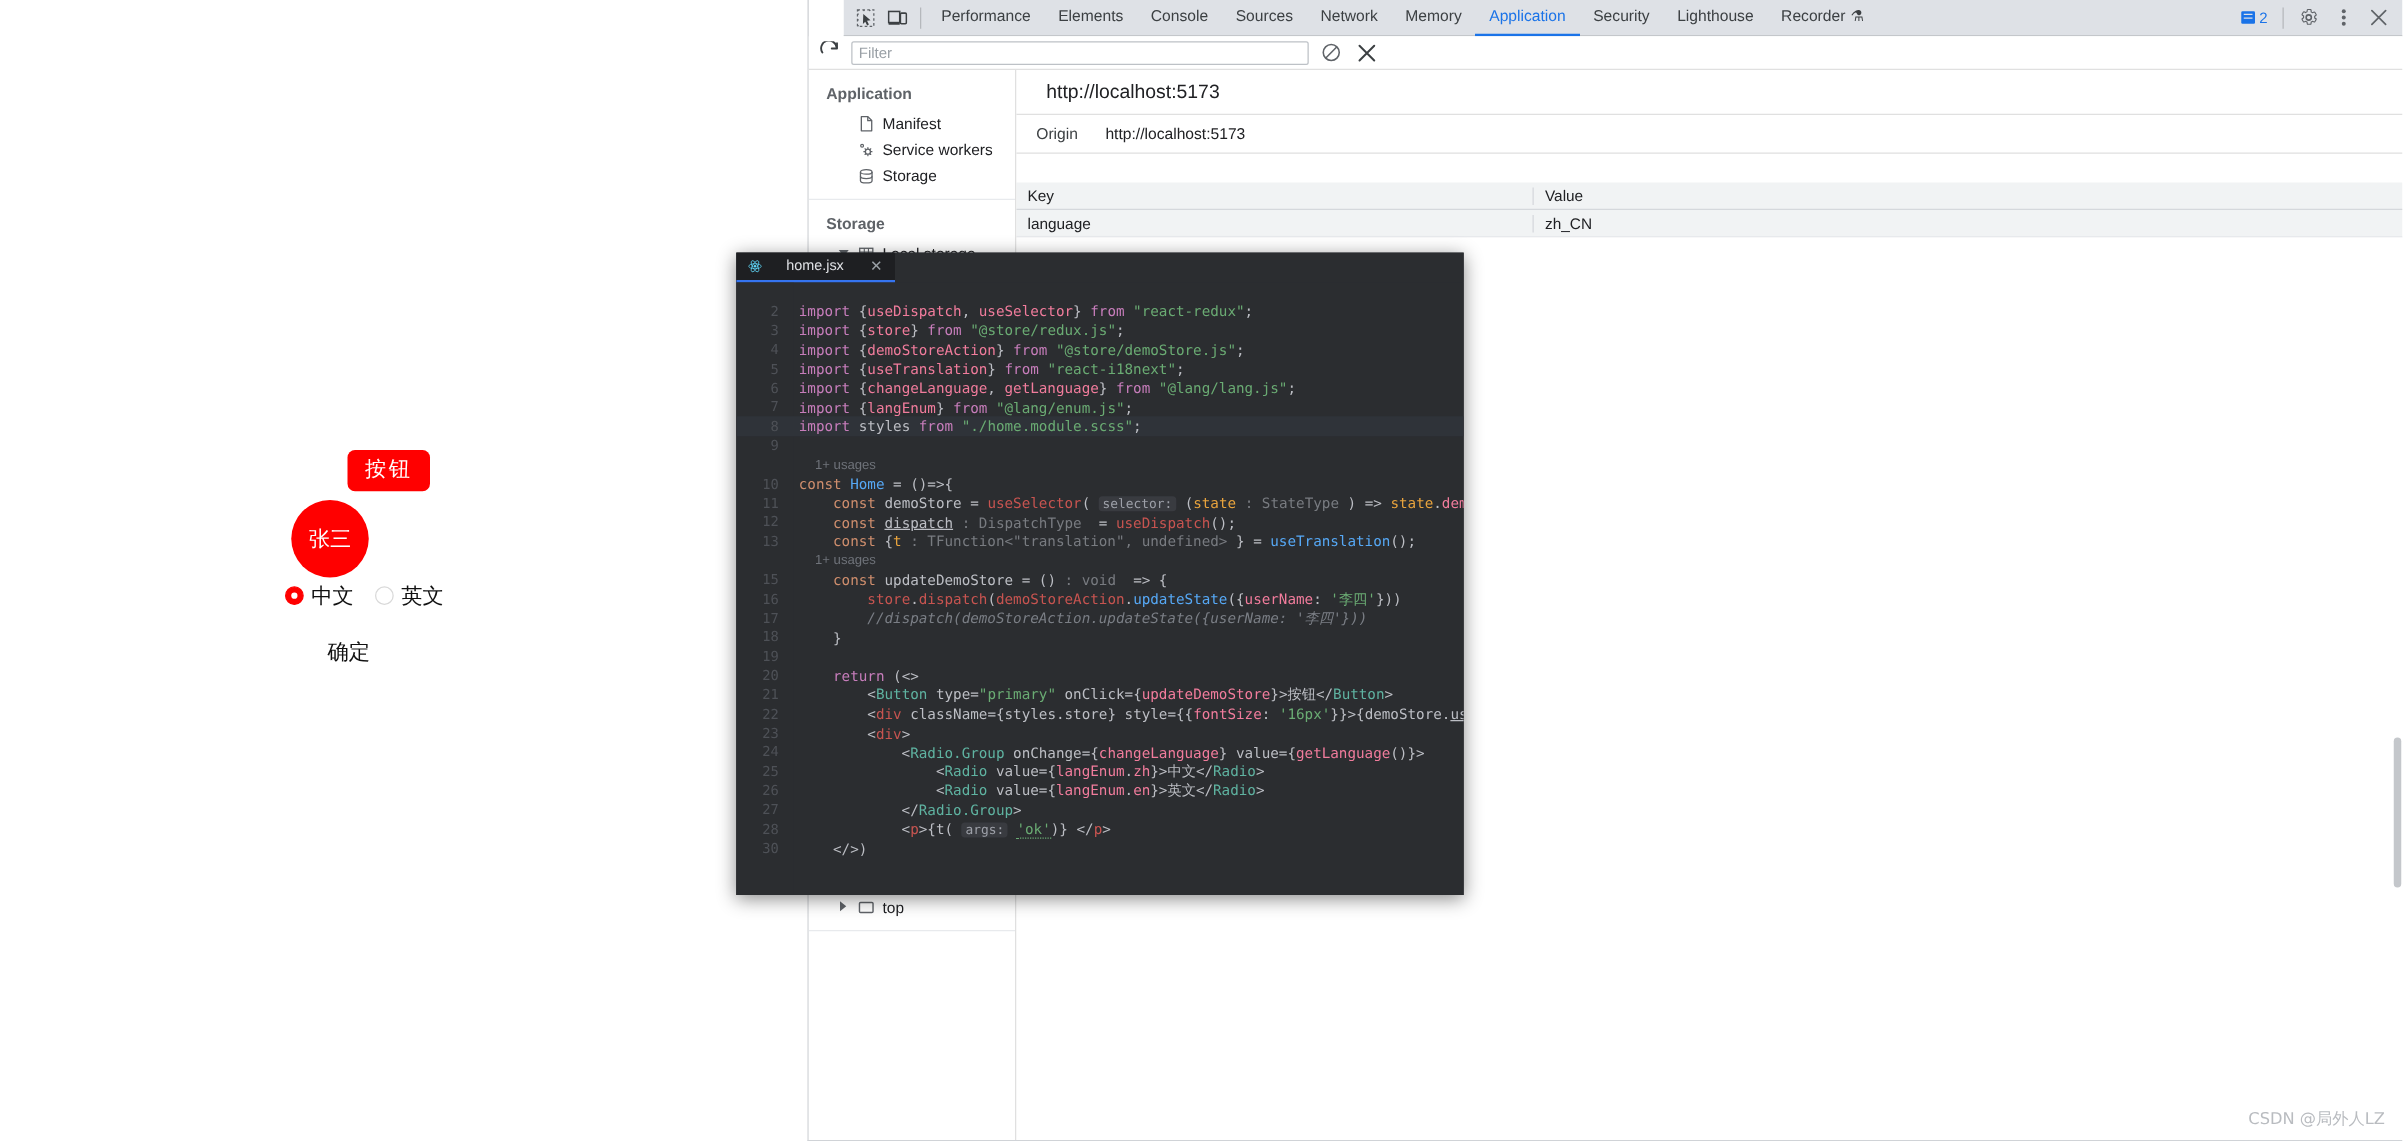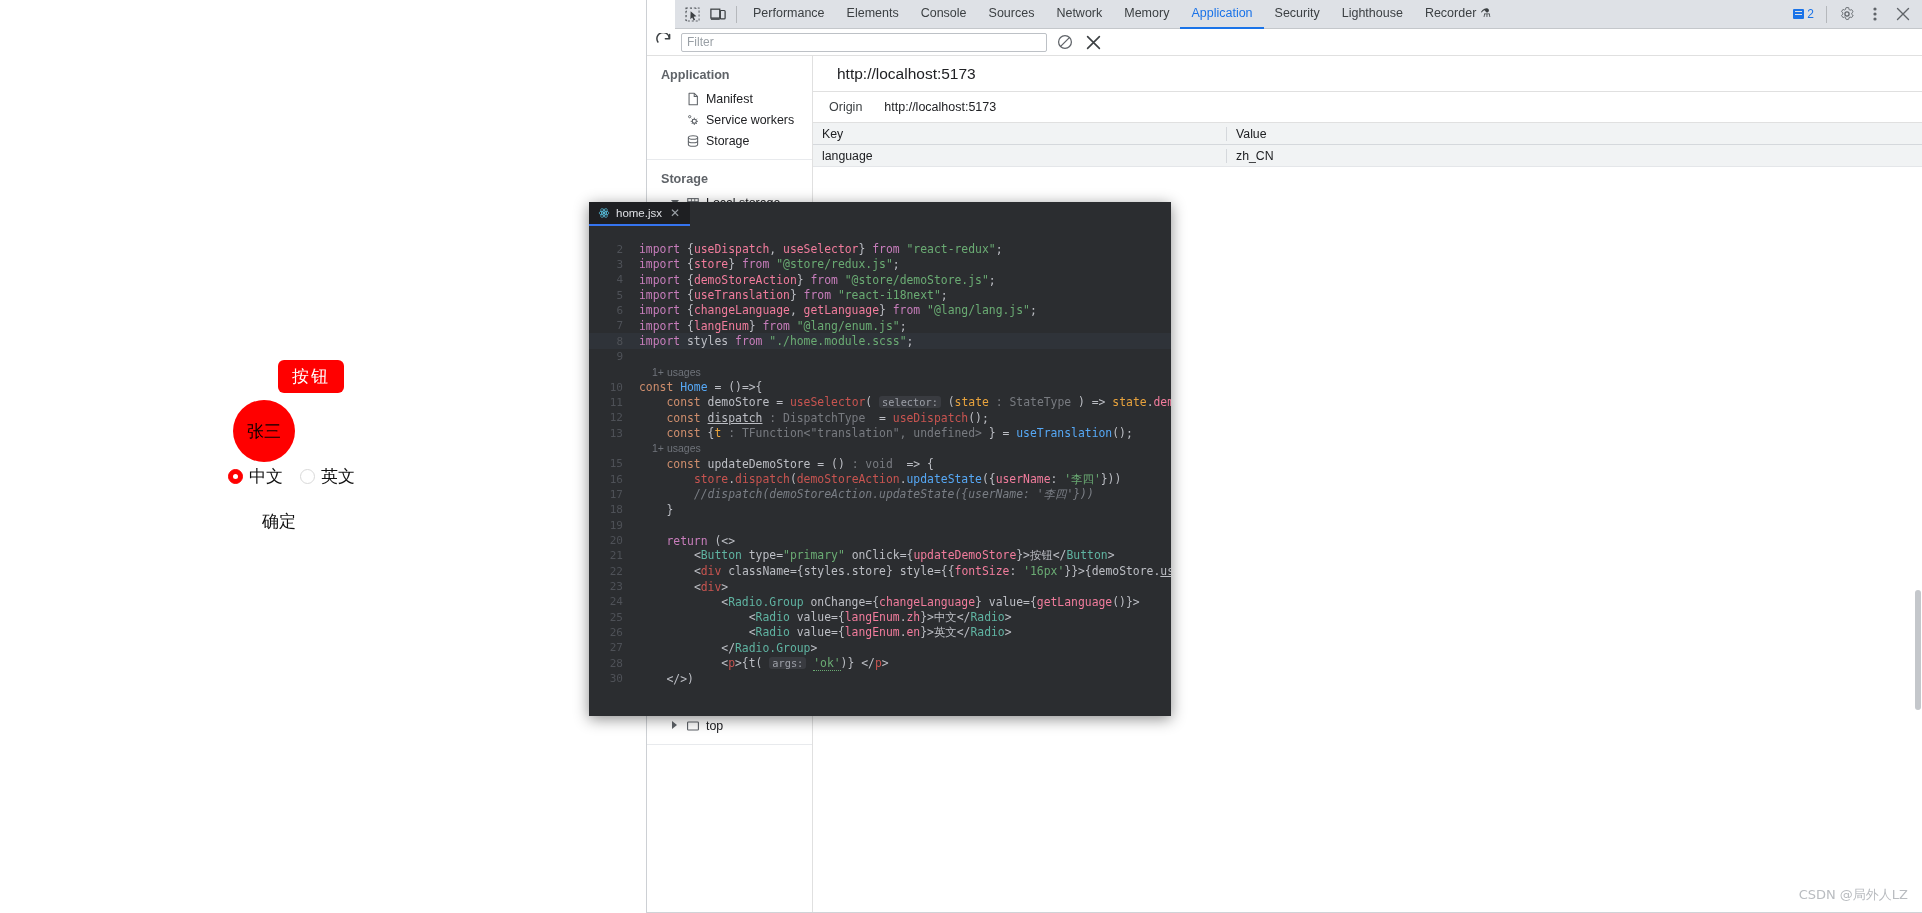--- a/index.html
+++ b/index.html
@@ -24,21 +24,21 @@
     font-size: 17px; line-height: 33px; text-align: center;
     letter-spacing: 2px;
     font-family: "DejaVu Sans", sans-serif;
     cursor: pointer;
   }
   .wp-avatar {
     position: absolute; left: 233px; top: 400px;
     width: 62px; height: 62px; border-radius: 50%;
     background: #ff0000;
     display: flex; align-items: center; justify-content: center;
-    color: #000000; font-size: 17px;
+    color: #ffffff; font-size: 17px;
     font-family: "DejaVu Sans", sans-serif;
   }
   .wp-radio-row {
     position: absolute; left: 228px; top: 465px;
     display: flex; align-items: center; gap: 17px;
     font-size: 17px; font-family: "DejaVu Sans", sans-serif; color: #111;
   }
   .wp-radio { display: flex; align-items: center; gap: 6px; cursor: pointer; }
   .wp-radio .dot {
     width: 15px; height: 15px; border-radius: 50%;
@@ -165,21 +165,21 @@
   .origin-head {
     height: 36px; display: flex; align-items: center; padding-left: 24px;
     font-size: 15.5px; color: #202124; border-bottom: 1px solid #e0e0e0;
   }
   .origin-row {
     height: 31px; display: flex; align-items: center; padding-left: 16px;
     font-size: 12.5px; color: #202124; gap: 22px;
     border-bottom: 1px solid #e0e0e0;
   }
   .origin-row .lbl { color: #3c4043; }
-  .kv-table { flex: 1; display: flex; flex-direction: column; min-height: 0; }
+  .kv-table { flex: 1; display: flex; flex-direction: column; min-height: 0; margin-top: 23px; }
   .kv-head {
     display: flex; height: 22px; align-items: center;
     background: #f1f3f4; border-bottom: 1px solid #d5d8dc;
     font-size: 12.3px; color: #202124;
   }
   .kv-head .c1, .kv-row .c1 { flex: 0 0 414px; padding-left: 9px; border-right: 1px solid #d5d8dc; }
   .kv-head .c2, .kv-row .c2 { flex: 1; padding-left: 9px; }
   .kv-row {
     display: flex; height: 22px; align-items: center;
     background: #f1f3f4; font-size: 12.3px; color: #202124;
@@ -192,21 +192,21 @@
   .editor {
     position: absolute; left: 589px; top: 202px;
     width: 582px; height: 514px;
     background: #2b2d30;
     box-shadow: 0 3px 14px rgba(0,0,0,.45);
     overflow: hidden;
     font-family: "DejaVu Sans Mono", monospace;
   }
   .ed-tabbar { height: 24px; background: #2b2d30; display: flex; align-items: stretch; }
   .ed-tab {
-    display: flex; align-items: center; gap: 6px;
+    display: flex; align-items: center; gap: 19px;
     padding: 0 10px 0 9px; font-size: 11.5px; color: #dfe1e5;
     font-family: "Liberation Sans", sans-serif;
     background: #1e1f22; border-bottom: 2px solid #3574f0;
     cursor: pointer;
   }
   .ed-tab .react-ico { width: 12px; height: 12px; }
   .ed-tab .x { color: #9aa0a6; font-size: 12px; margin-left: 2px; cursor: pointer; }
   .ed-code {
     position: relative;
     background: #2b2d30;

